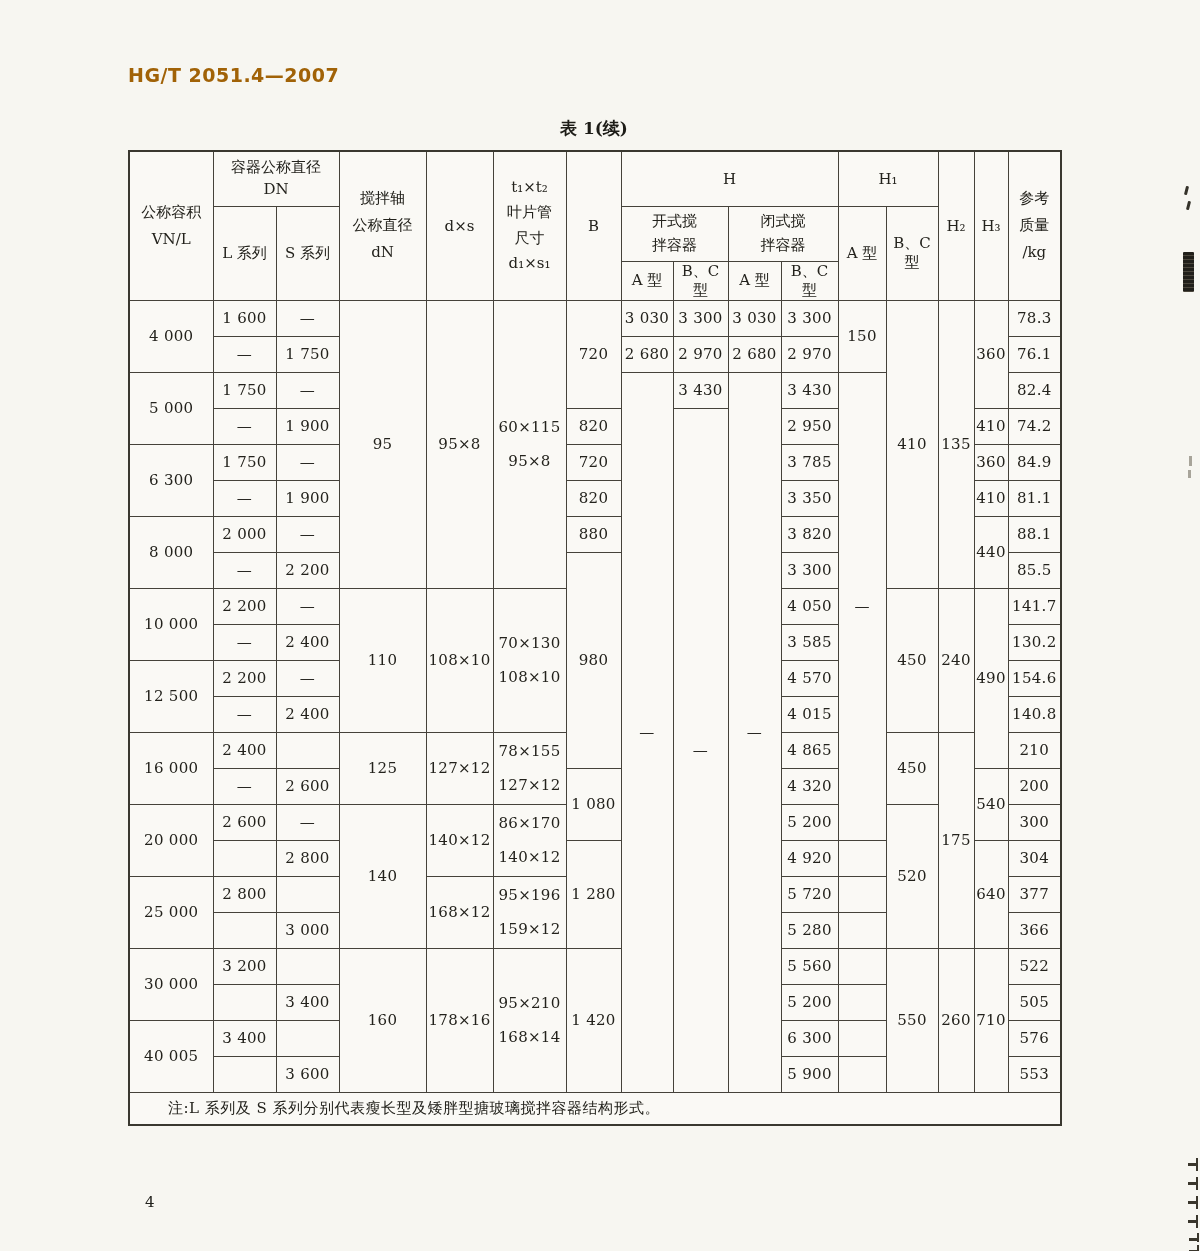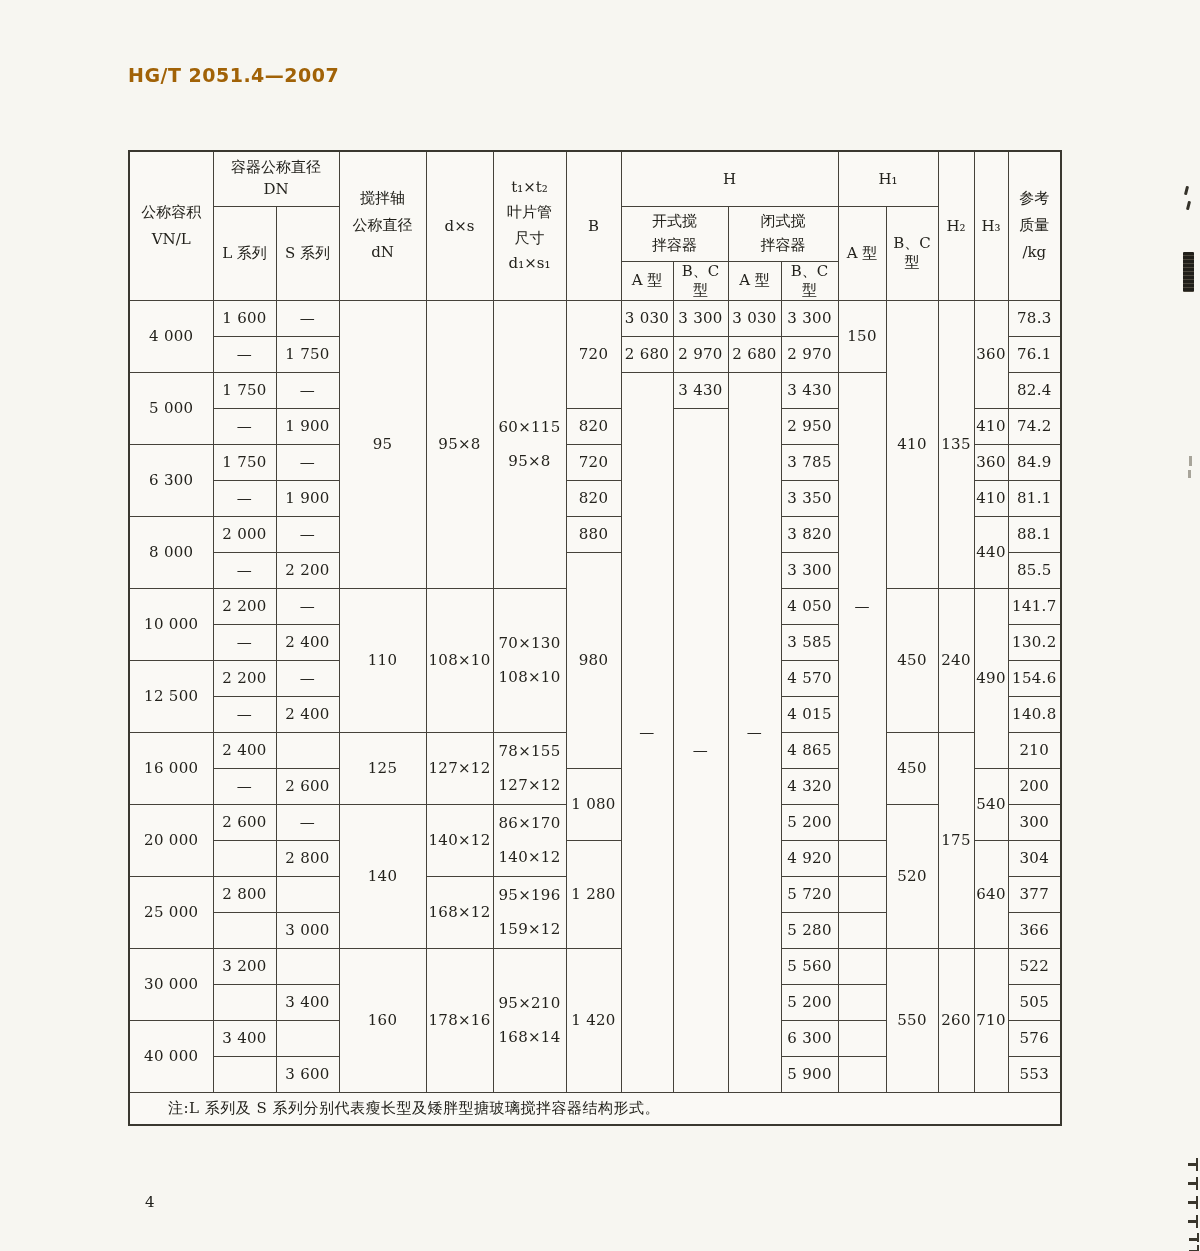--- a/index.html
+++ b/index.html
@@ -59,20 +59,21 @@
   .faint{background:#a8a49a;}
   .frag{width:8px;height:13px;border-right:2.5px solid #3a362c;}
   .frag::before{content:"";position:absolute;left:0;top:5px;width:8px;height:2.5px;background:#3a362c;}
 </style>
 </head>
 <body>
 
 <div class="page">
 
   <div class="doc-code">HG/T 2051.4—2007</div>
+  <div class="table-caption">表 1(续)</div>
 
   <table class="spec">
     <colgroup>
       <col style="width:84px">
         <col style="width:63px">
         <col style="width:63px">
       <col style="width:87px">
         <col style="width:67px">
         <col style="width:73px">
       <col style="width:55px">
@@ -320,21 +321,21 @@
         <td>522</td>
       </tr>
       <tr>
         <td></td>
         <td>3 400</td>
         <td>5 200</td>
         <td></td>
         <td>505</td>
       </tr>
       <tr>
-        <td rowspan="2">40 000</td>
+        <td rowspan="2">40 005</td>
         <td>3 400</td>
         <td></td>
         <td>6 300</td>
         <td></td>
         <td>576</td>
       </tr>
       <tr>
         <td></td>
         <td>3 600</td>
         <td>5 900</td>

